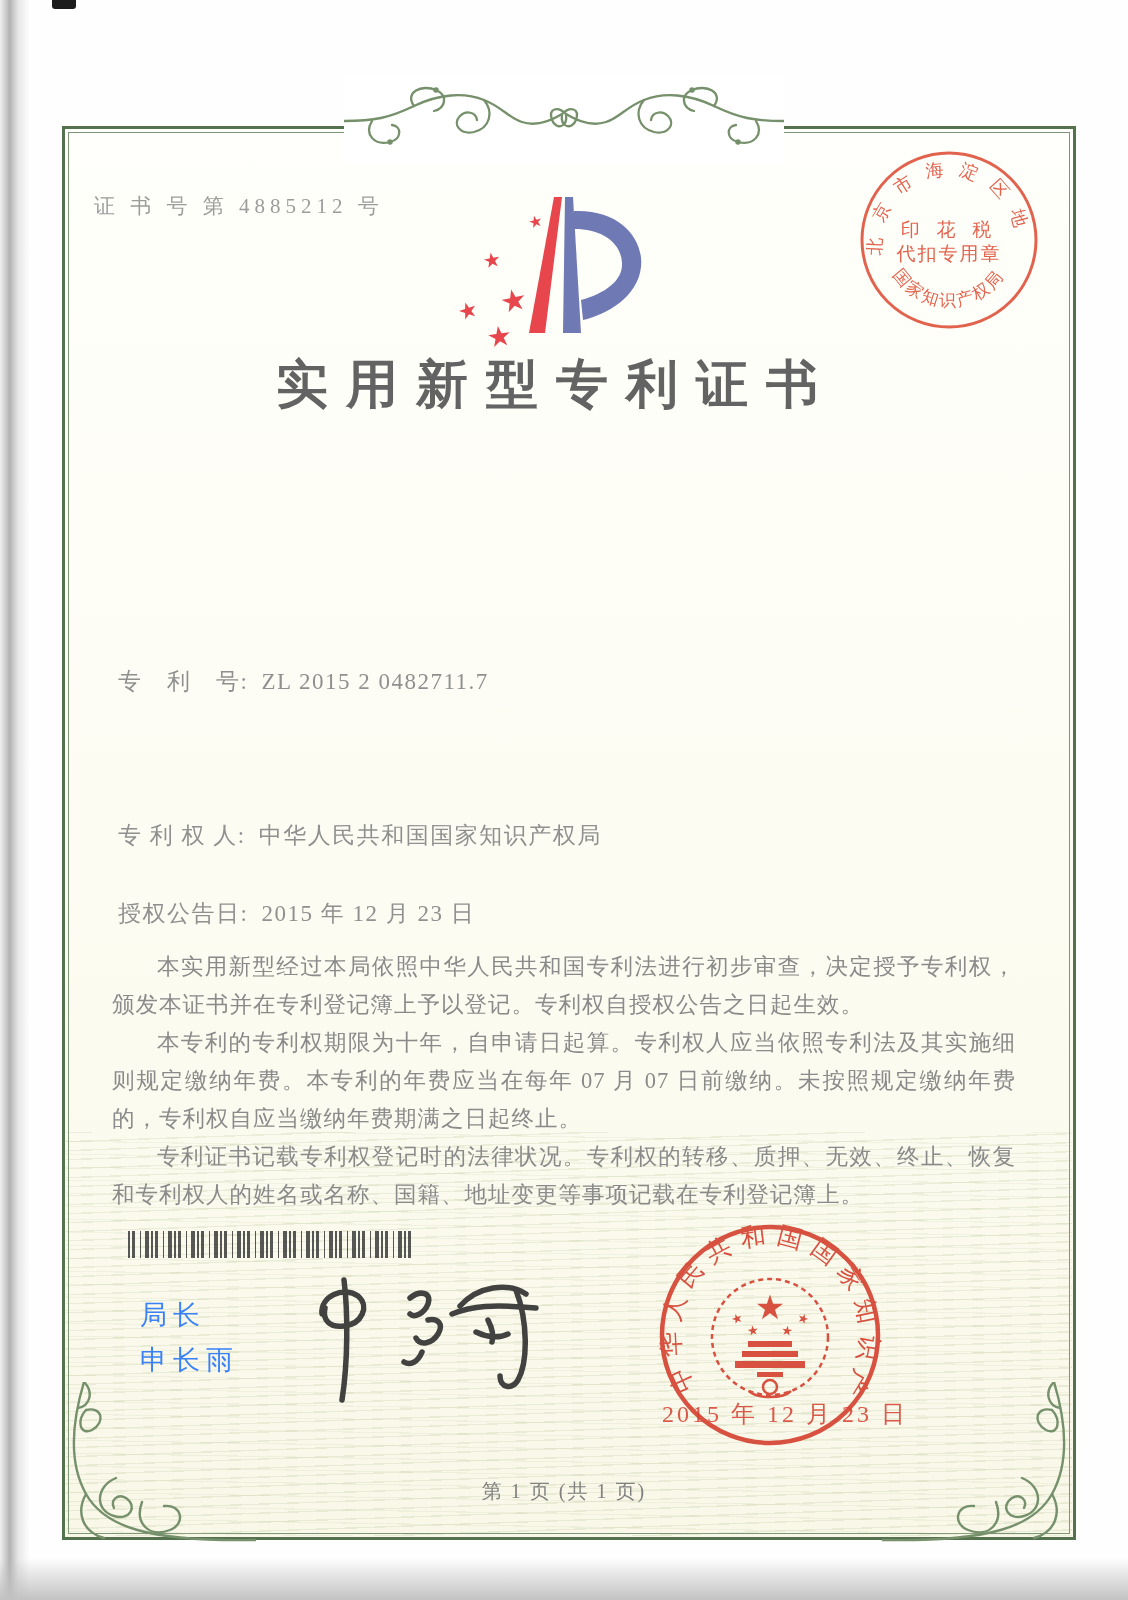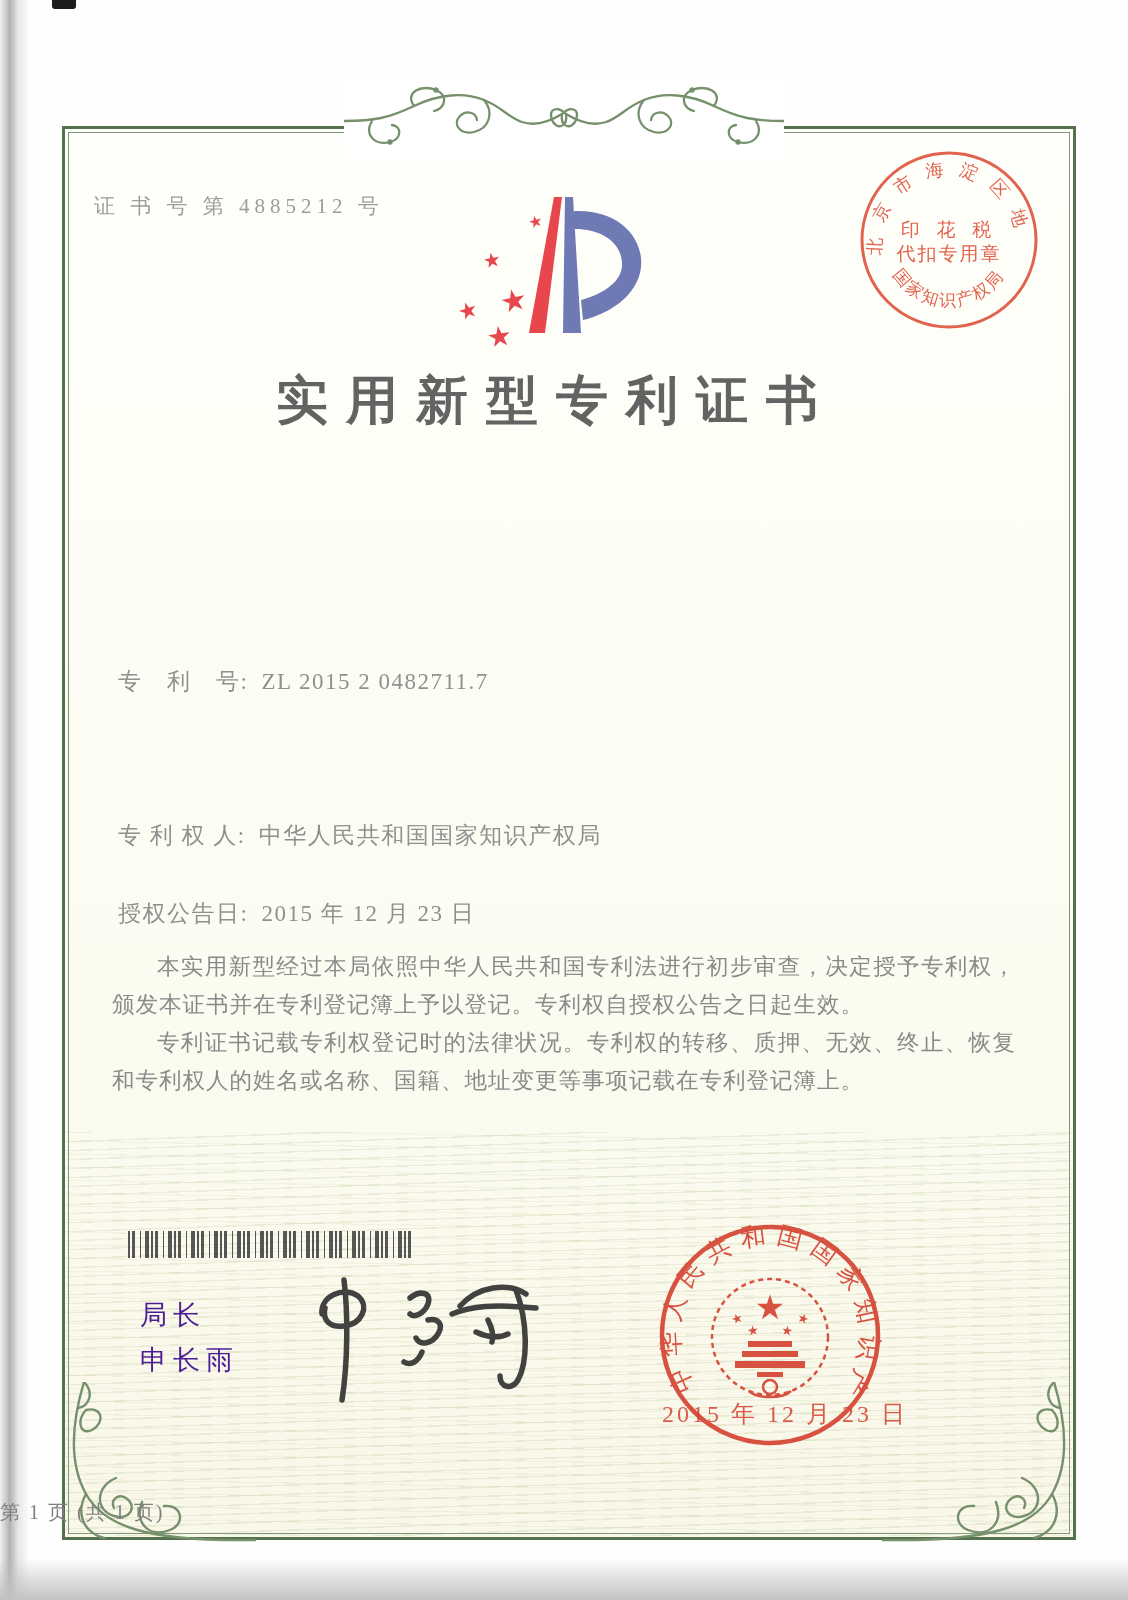--- a/index.html
+++ b/index.html
@@ -22,38 +22,38 @@
       repeating-linear-gradient(178deg, rgba(168,184,128,0.20) 0 1.4px, rgba(255,255,255,0) 1.4px 9px),
       repeating-linear-gradient(181deg, rgba(168,184,128,0.12) 0 1.2px, rgba(255,255,255,0) 1.2px 13px);
   }
 
   .ornament { position:absolute; }
   .ornament svg { display:block; }
 
   
   .cert-no { position:absolute; left:94px; top:192px; font-size:21px; color:#9c9c9c; letter-spacing:5px; }
   .title { position:absolute; left:0; top:350px; width:1112px; text-align:center;
-    font-size:52px; font-weight:600; color:#636363; letter-spacing:18px;margin-top:16px; }
+    font-size:52px; font-weight:600; color:#636363; letter-spacing:18px; }
   .field { position:absolute; left:118px; font-size:23px; color:#909090; letter-spacing:1.5px; white-space:nowrap; }
   .field .fvalue { margin-left:13px; }
   .bodytext { position:absolute; left:112px; top:948px; width:904px; font-size:22.5px;
     color:#8a8a8a; line-height:38px; text-align:justify; letter-spacing:1px; }
   .bodytext p { text-indent:2em; }
   .barcode { position:absolute; left:128px; top:1231px; width:285px; height:27px; opacity:.85;
     background:repeating-linear-gradient(90deg,#3a3a3a 0 2px,transparent 2px 4px,#3a3a3a 4px 7px,transparent 7px 12px,#3a3a3a 12px 13px,transparent 13px 17px,#3a3a3a 17px 21px,transparent 21px 23px); }
-  .signer { position:absolute; left:140px; font-size:27px; color:#4c1d95; letter-spacing:6px;
+  .signer { position:absolute; left:140px; font-size:27px; color:#3b82f6; letter-spacing:6px;
     font-family:"Liberation Sans","DejaVu Sans",sans-serif; }
   .sig-svg { position:absolute; left:292px; top:1262px; opacity:.92; }
   .seal-svg { position:absolute; left:653px; top:1215px; opacity:.9; }
   .seal-date { position:absolute; left:662px; top:1398px; width:230px; text-align:center;
     font-size:24px; color:rgba(213,64,47,.85); letter-spacing:3px; white-space:nowrap; }
   .stamp-svg { position:absolute; left:846px; top:146px; opacity:.92; }
   .logo-svg { position:absolute; left:448px; top:183px; }
-  .footer { position:absolute; left:0; top:1478px; width:1128px; text-align:left;
-    font-size:20px; color:#808080; letter-spacing:2px;margin-top:21px; }
+  .footer { position:absolute; left:0; top:1478px; width:1128px; text-align:center;
+    font-size:20px; color:#808080; letter-spacing:2px; }
 </style>
 </head>
 <body>
 
 <div class="page">
 
   <div class="edge-left"></div>
   <div class="edge-bottom"></div>
   <div class="edge-top-mark"></div>
 
@@ -145,20 +145,21 @@
   </div>
   <div class="field" style="top:820px">
     <span class="flabel">专 利 权 人:</span><span class="fvalue">中华人民共和国国家知识产权局</span>
   </div>
   <div class="field" style="top:898px">
     <span class="flabel">授权公告日:</span><span class="fvalue">2015 年 12 月 23 日</span>
   </div>
 
   <div class="bodytext">
     <p>本实用新型经过本局依照中华人民共和国专利法进行初步审查，决定授予专利权，颁发本证书并在专利登记簿上予以登记。专利权自授权公告之日起生效。</p>
+    <p>本专利的专利权期限为十年，自申请日起算。专利权人应当依照专利法及其实施细则规定缴纳年费。本专利的年费应当在每年 07 月 07 日前缴纳。未按照规定缴纳年费的，专利权自应当缴纳年费期满之日起终止。</p>
     <p>专利证书记载专利权登记时的法律状况。专利权的转移、质押、无效、终止、恢复和专利权人的姓名或名称、国籍、地址变更等事项记载在专利登记簿上。</p>
   </div>
 
   <div class="barcode"></div>
 
   <div class="signer" style="top:1297px">局长</div>
   <div class="signer" style="top:1342px">申长雨</div>
 
   <div class="sig-svg">
     <svg width="270" height="145" viewBox="0 0 270 145">

